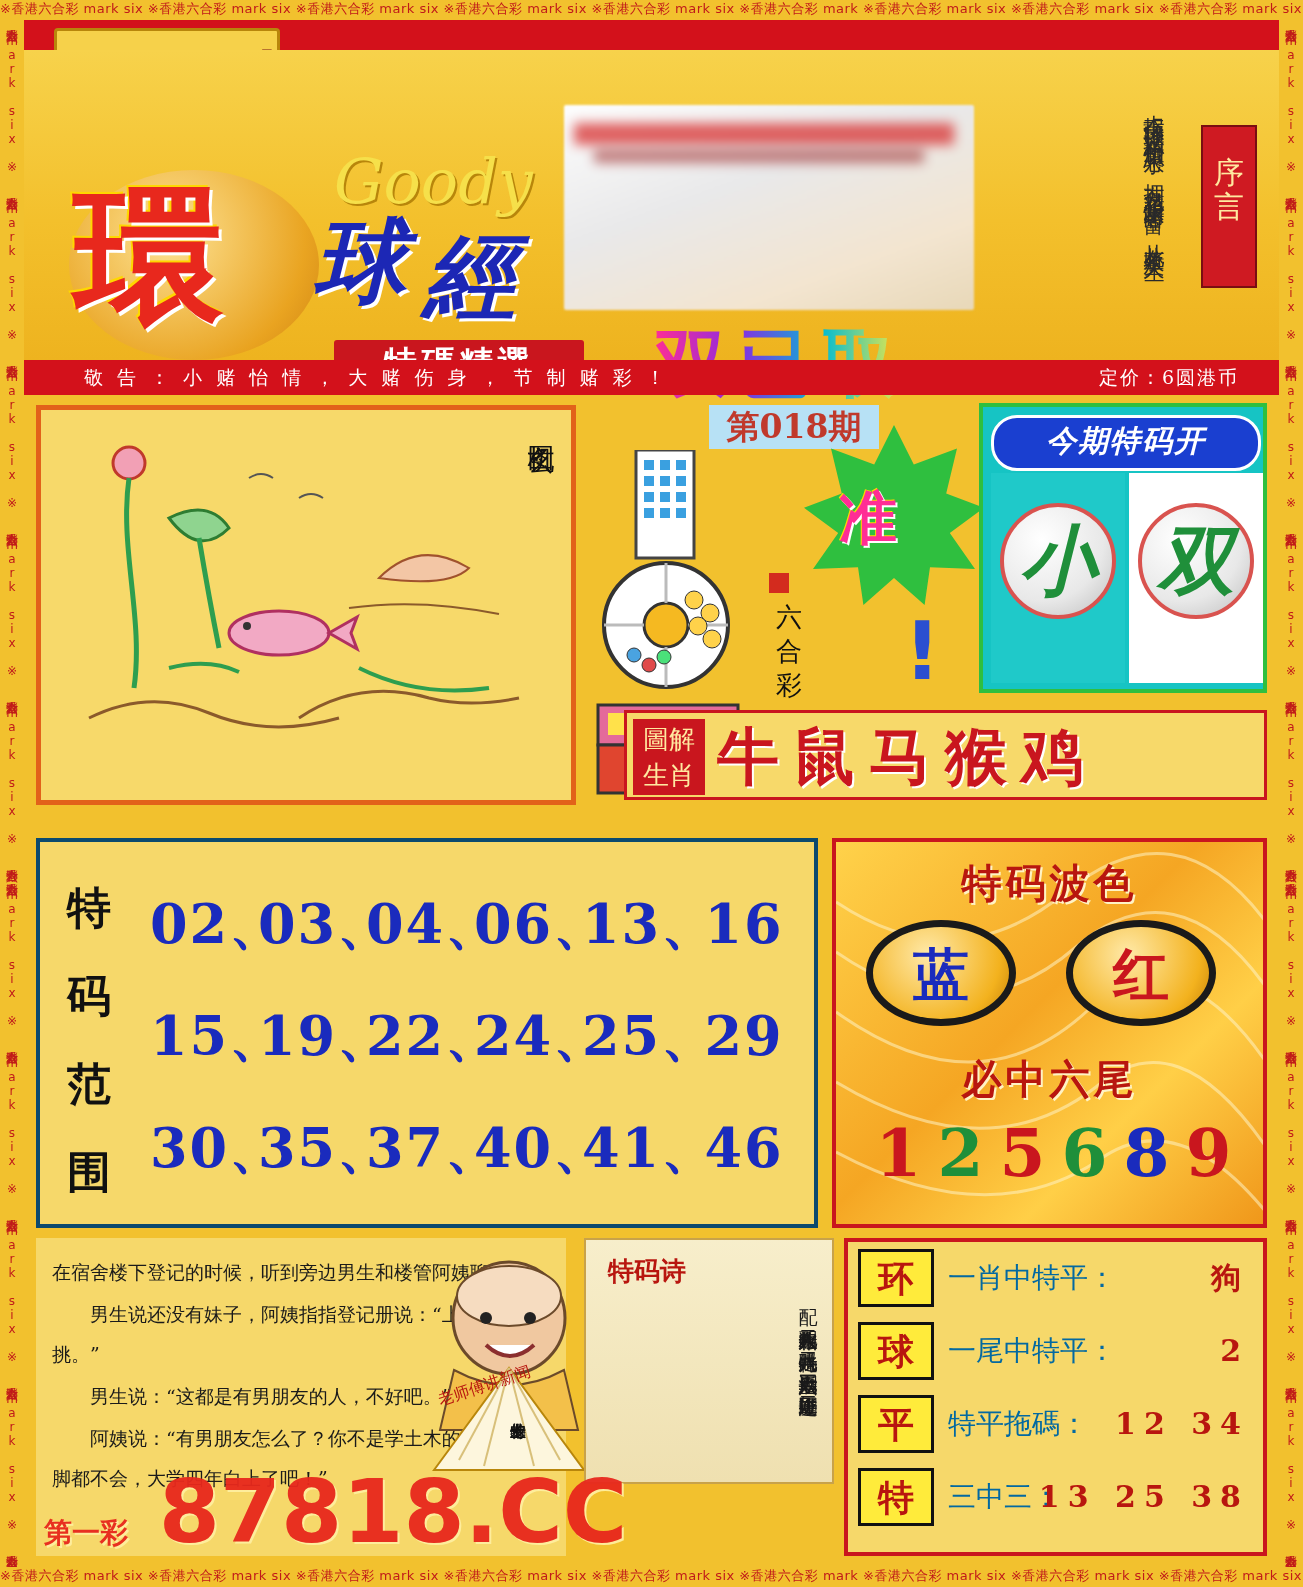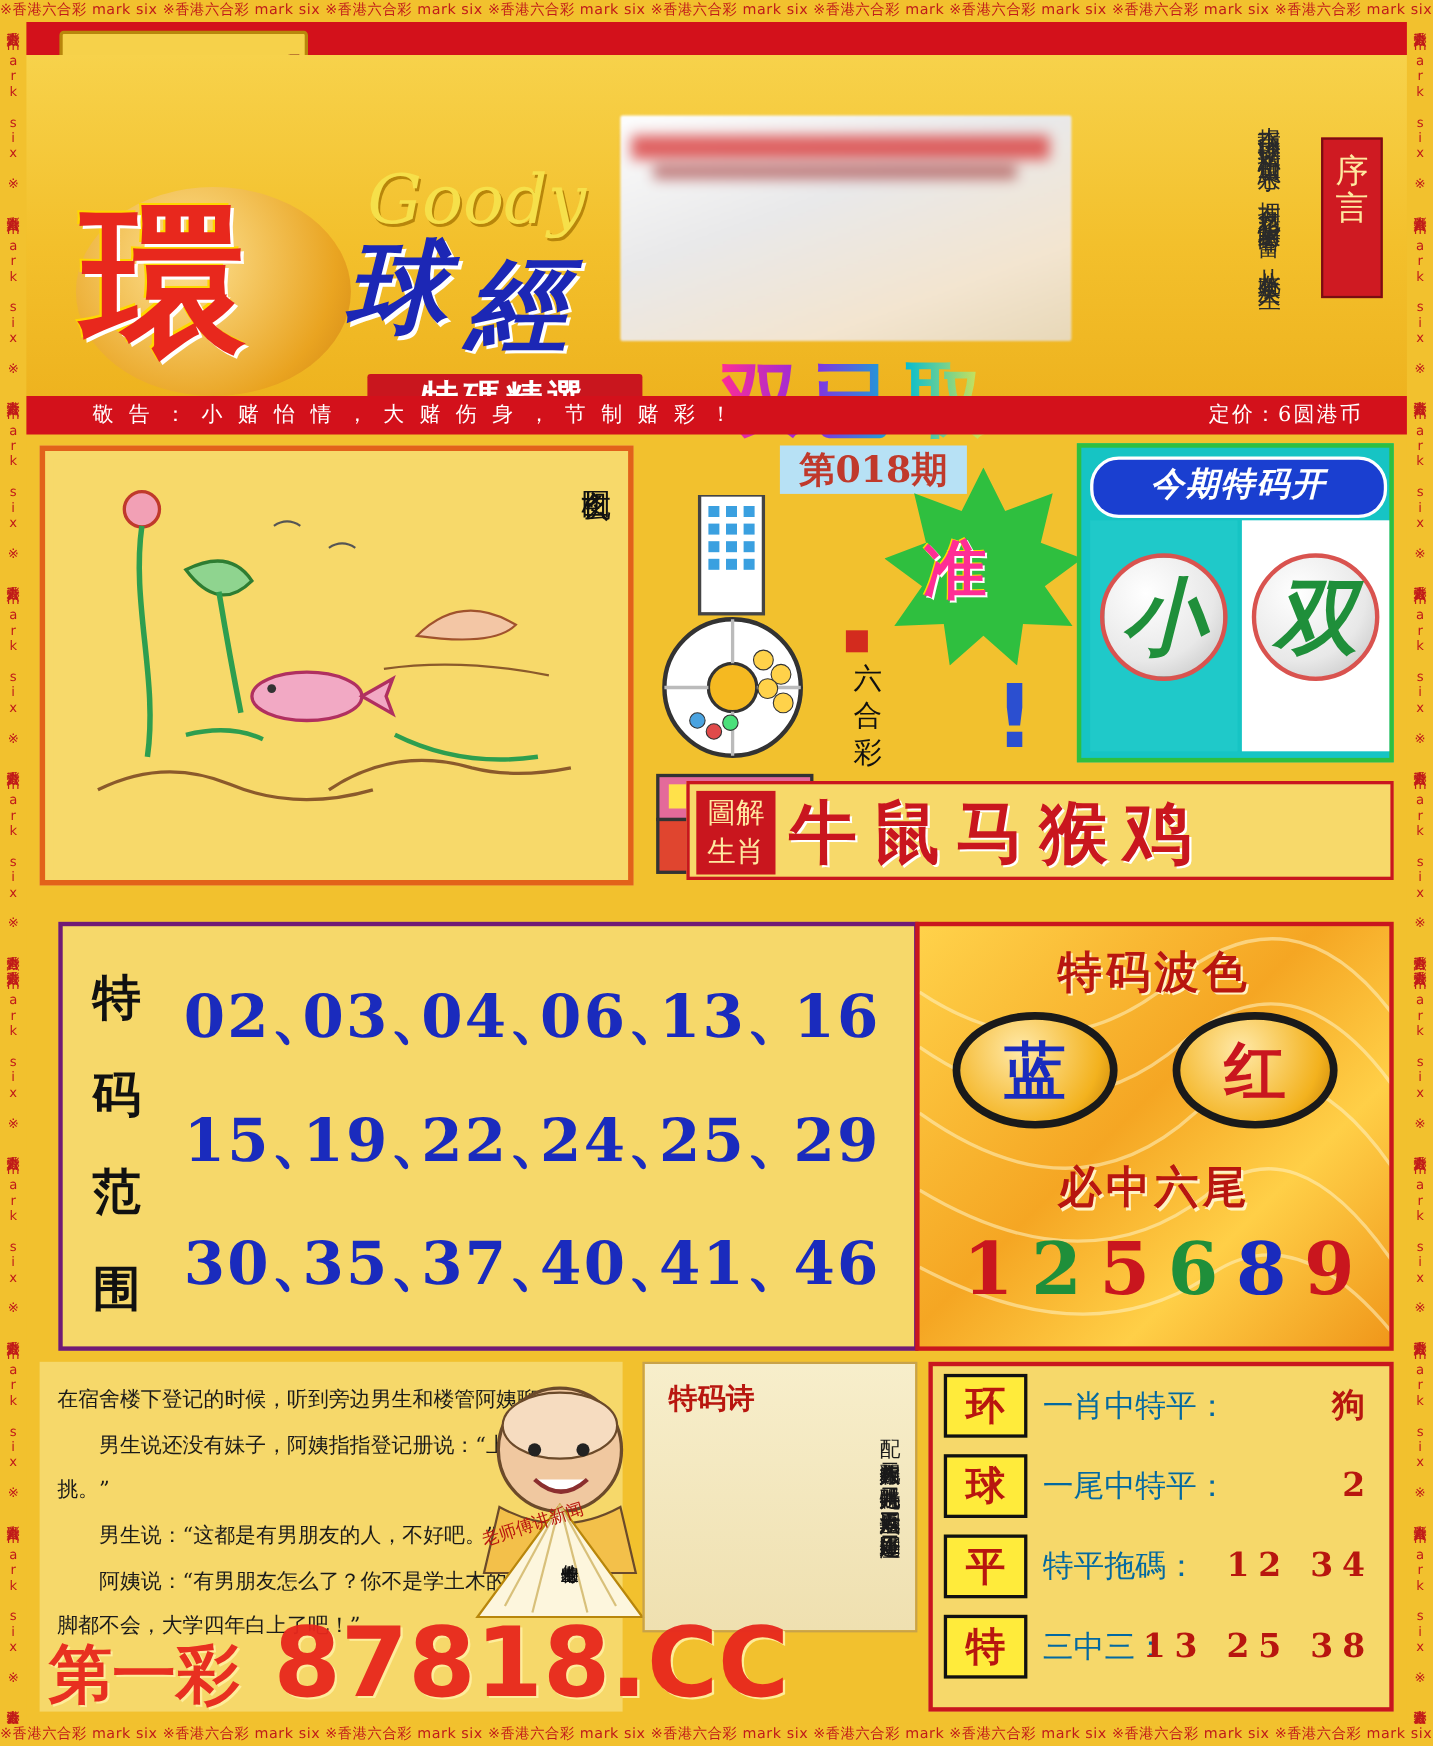--- a/index.html
+++ b/index.html
@@ -102,21 +102,21 @@
   }
   .poem{
     position:absolute;right:110px;top:48px;width:200px;height:230px;
     color:#2a2a2a;font-size:21px;line-height:31px;
     writing-mode:vertical-rl;text-orientation:upright;
     font-family:"DejaVu Serif",serif;letter-spacing:3px;
   }
   .xuyan{
     position:absolute;right:22px;top:75px;width:52px;height:130px;
     background:#cf1a22;color:#ffe9a0;border:2px solid #7a0d12;
-    font-size:30px;line-height:34px;text-align:center;padding-top:12px;
+    font-size:30px;line-height:34px;text-align:center;padding-top:29px;
     font-family:"DejaVu Serif",serif;
   }
   .mast-footer{
     position:absolute;left:0;top:340px;width:1255px;height:35px;background:#d3111b;
     color:#ffffff;font-size:19px;line-height:35px;font-family:"DejaVu Serif",serif;
   }
   .mast-footer .warn{position:absolute;left:60px;letter-spacing:4px;}
   .mast-footer .price{position:absolute;right:40px;letter-spacing:2px;}
 
   
@@ -187,21 +187,21 @@
   }
   .zodiac-animals{
     position:absolute;left:90px;top:6px;width:540px;height:76px;
     color:#c9161e;font-size:62px;font-weight:bold;line-height:76px;
     letter-spacing:14px;font-family:"DejaVu Serif",serif;text-shadow:2px 2px 0 #fff;
   }
 
   
   .numpanel{
     position:absolute;left:12px;top:818px;width:782px;height:390px;
-    border:4px solid #701a75;background:#f6d86a;box-sizing:border-box;margin-left:17px;
+    border:4px solid #0c4a6e;background:#f6d86a;box-sizing:border-box;
   }
   .numlabel{
     position:absolute;left:14px;top:22px;width:70px;
     font-size:44px;line-height:88px;color:#111;text-align:center;
     font-family:"DejaVu Serif",serif;font-weight:bold;
   }
   .numrows{position:absolute;left:110px;top:26px;width:650px;}
   .numrow{
     height:112px;line-height:112px;color:#1a2bbd;font-size:54px;font-weight:bold;
     font-family:"DejaVu Serif",serif;letter-spacing:2px;white-space:nowrap;
@@ -291,21 +291,21 @@
   .infovalue{
     position:absolute;right:14px;top:10px;font-size:30px;color:#b8160f;font-weight:bold;
     font-family:"DejaVu Serif",serif;line-height:52px;letter-spacing:8px;
   }
 
   .watermark{
     position:absolute;left:20px;top:1440px;width:1020px;height:110px;
     font-size:88px;font-weight:bold;font-family:"DejaVu Sans",sans-serif;
     color:#e8281d;text-shadow:2px 2px 0 #ffef9f;white-space:nowrap;opacity:.95;
   }
-  .watermark .small{font-size:58px;}
+  .watermark .small{font-size:28px;}
 </style>
 </head>
 <body>
 
 <div class="page">
 
   <div class="strip top">※香港六合彩 mark six ※香港六合彩 mark six ※香港六合彩 mark six ※香港六合彩 mark six ※香港六合彩 mark six ※香港六合彩 mark ※香港六合彩 mark six ※香港六合彩 mark six ※香港六合彩 mark six ※香港六合彩 mark six ※香港六合彩 mark six ※香港六合彩 mark ※香港六合彩 mark six ※香港六合彩 mark six ※香港六合彩 mark six ※香港六合彩 mark six ※香港六合彩 mark six ※香港六合彩 mark </div>
   <div class="strip bottom">※香港六合彩 mark six ※香港六合彩 mark six ※香港六合彩 mark six ※香港六合彩 mark six ※香港六合彩 mark six ※香港六合彩 mark ※香港六合彩 mark six ※香港六合彩 mark six ※香港六合彩 mark six ※香港六合彩 mark six ※香港六合彩 mark six ※香港六合彩 mark ※香港六合彩 mark six ※香港六合彩 mark six ※香港六合彩 mark six ※香港六合彩 mark six ※香港六合彩 mark six ※香港六合彩 mark </div>
   <div class="sidestrip left">香港六合彩 mark six ※ 香港六合彩 mark six ※ 香港六合彩 mark six ※ 香港六合彩 mark six ※ 香港六合彩 mark six ※ 香港六合彩 香港六合彩 mark six ※ 香港六合彩 mark six ※ 香港六合彩 mark six ※ 香港六合彩 mark six ※ 香港六合彩 mark six ※ 香港六合彩 香港六合彩 mark six ※ 香港六合彩 mark six ※ 香港六合彩 mark six ※ 香港六合彩 mark six ※ 香港六合彩 mark six ※ 香港六合彩 </div>
   <div class="sidestrip right">香港六合彩 mark six ※ 香港六合彩 mark six ※ 香港六合彩 mark six ※ 香港六合彩 mark six ※ 香港六合彩 mark six ※ 香港六合彩 香港六合彩 mark six ※ 香港六合彩 mark six ※ 香港六合彩 mark six ※ 香港六合彩 mark six ※ 香港六合彩 mark six ※ 香港六合彩 香港六合彩 mark six ※ 香港六合彩 mark six ※ 香港六合彩 mark six ※ 香港六合彩 mark six ※ 香港六合彩 mark six ※ 香港六合彩 </div>

